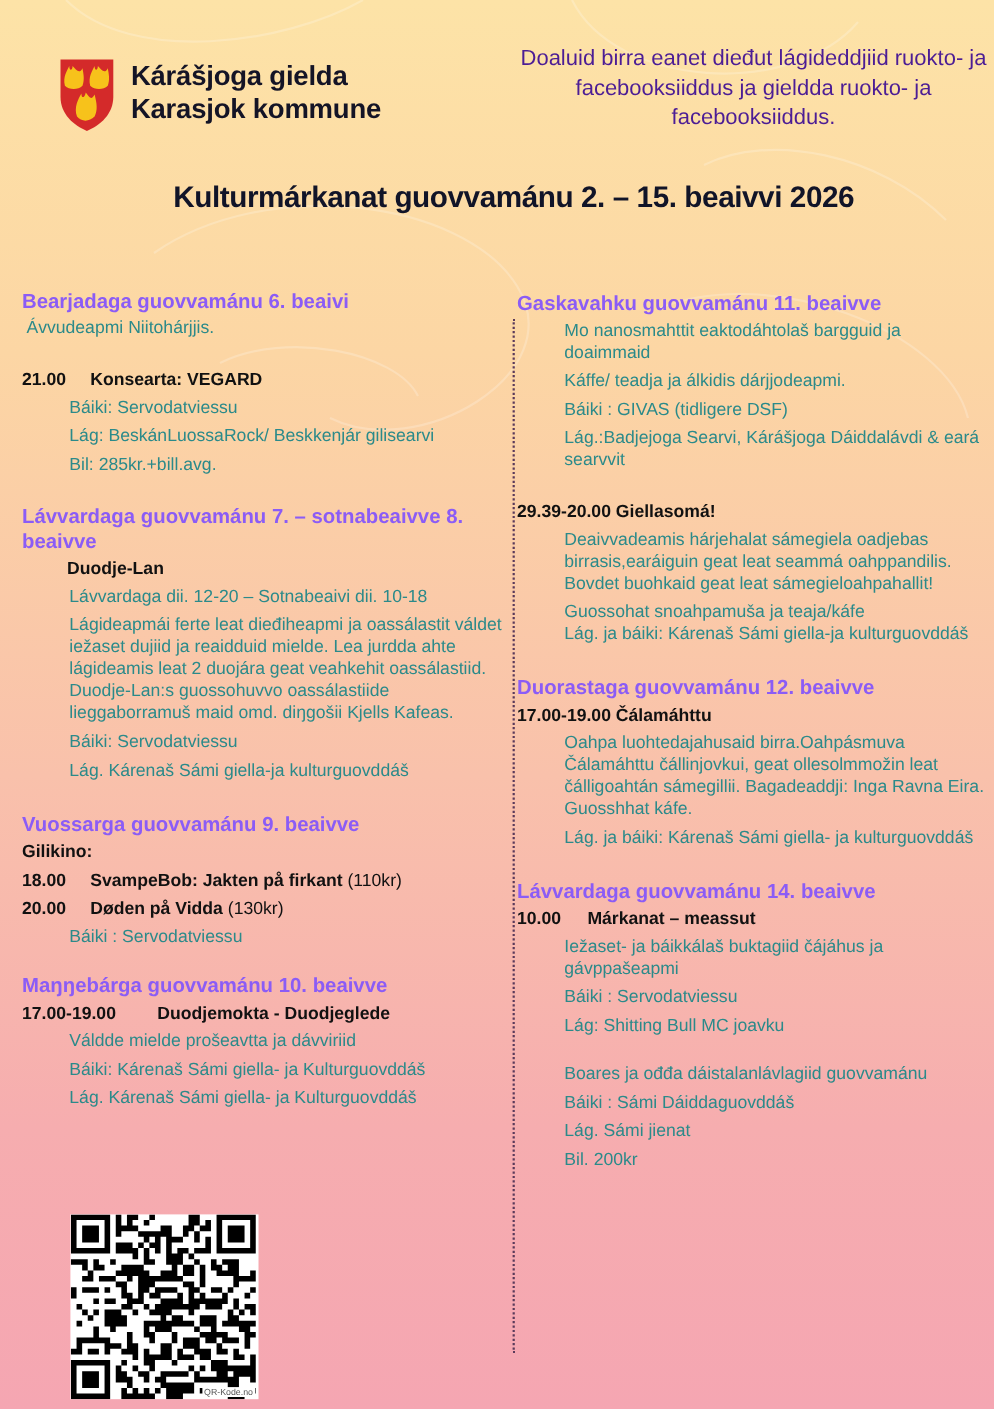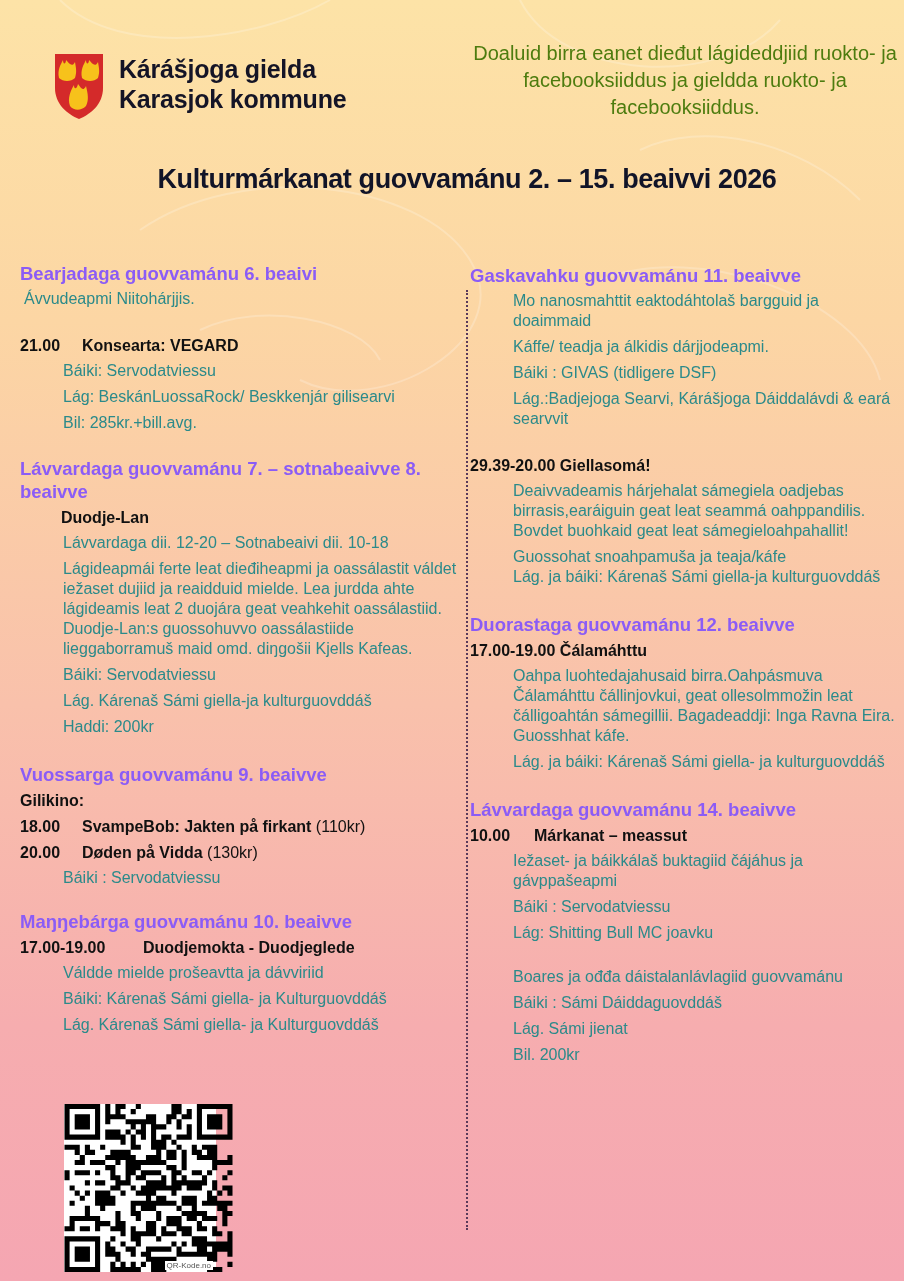--- a/index.html
+++ b/index.html
@@ -5,36 +5,36 @@
   html, body { margin: 0; padding: 0; }
   body {
     width: 904px; height: 1281px; overflow: hidden; position: relative;
     background: linear-gradient(180deg, #fde3a7 0%, #fcd6a4 25%, #f9c1ab 55%, #f6adaf 80%, #f5a6b2 100%);
     font-family: "Liberation Sans", sans-serif;
     color: #111122;
   }
   .bgdeco { position: absolute; left: 0; top: 0; width: 904px; height: 1281px; pointer-events: none; }
   .logo { position: absolute; left: 53px; top: 52px; width: 52px; height: 68px; }
   .brand { position: absolute; left: 119px; top: 54px; font-size: 25px; font-weight: bold; line-height: 30px; color: #141426; letter-spacing: -0.2px; }
-  .note { position: absolute; left: 470px; top: 40px; width: 430px; text-align: center; font-size: 20px; line-height: 27px; color: #4d7c0f; }
+  .note { position: absolute; left: 470px; top: 40px; width: 430px; text-align: center; font-size: 20px; line-height: 27px; color: #4c1d95; }
   .title { position: absolute; left: 0; width: 934px; top: 164px; text-align: center; font-size: 27px; font-weight: bold; color: #111428; letter-spacing: -0.4px; }
   .col { position: absolute; top: 262px; }
   .col.left { left: 20px; width: 442px; }
   .col.right { left: 470px; width: 430px; top: 264px; }
   .divider { position: absolute; left: 466px; top: 290px; height: 940px; border-left: 2px dotted #5a3a5a; }
   .day { margin-bottom: 20px; }
   .dh { font-size: 18.5px; font-weight: bold; line-height: 23px; color: #8b5cf6; margin-bottom: 4px; }
   .ev { font-size: 16px; font-weight: bold; line-height: 22px; color: #111; margin: 2px 0 4px 0; }
   .ev .time { display: inline-block; }
   .ev .price { font-weight: normal; }
   .ind { padding-left: 43px; }
   .t { font-size: 16px; line-height: 20px; color: #2b8a8a; margin-bottom: 6px; }
   .t.b { font-weight: normal; }
   .sub { font-size: 16px; font-weight: bold; color: #111; margin: 6px 0 6px 41px; }
-  .qr { position: absolute; left: 64px; top: 1104px; width: 152px; height: 168px; background: #fff; }
+  .qr { position: absolute; left: 64px; top: 1104px; width: 171px; height: 168px; background: #fff; }
   .qrlabel { position: absolute; right: 3px; bottom: 2px; font-size: 8px; color: #555; background: #fff; padding: 0 2px; }
   .gap { height: 18px; }
 </style>
 </head>
 <body>
 
 <svg class="bgdeco" viewBox="0 0 904 1281">
   <g fill="none" stroke="#ffffff" stroke-opacity="0.22" stroke-width="2">
     <path d="M60 0 C120 60 260 40 330 0"></path>
     <path d="M520 0 C560 80 720 90 780 20"></path>
@@ -82,21 +82,20 @@
   </div>
 
   <div class="day" style="margin-top:24px">
     <div class="dh">Lávvardaga guovvamánu 7. – sotnabeaivve 8. beaivve</div>
     <div class="sub">Duodje-Lan</div>
     <div class="ind">
       <div class="t b">Lávvardaga dii. 12-20 – Sotnabeaivi dii. 10-18</div>
       <div class="t">Lágideapmái ferte leat dieđiheapmi ja oassálastit váldet iežaset dujiid ja reaidduid mielde. Lea jurdda ahte lágideamis leat 2 duojára geat veahkehit oassálastiid. Duodje-Lan:s guossohuvvo oassálastiide lieggaborramuš maid omd. diŋgošii Kjells Kafeas.</div>
       <div class="t">Báiki: Servodatviessu</div>
       <div class="t">Lág. Kárenaš Sámi giella-ja kulturguovddáš</div>
-      <div class="t">Haddi: 200kr</div>
     </div>
   </div>
 
   <div class="day" style="margin-top:26px">
     <div class="dh">Vuossarga guovvamánu 9. beaivve</div>
     <div class="ev">Gilikino:</div>
     <div class="ev">
       <span class="time" style="width:62px">18.00</span><span>SvampeBob: Jakten på firkant</span> <span class="price">(110kr)</span>
     </div>
     <div class="ev">

